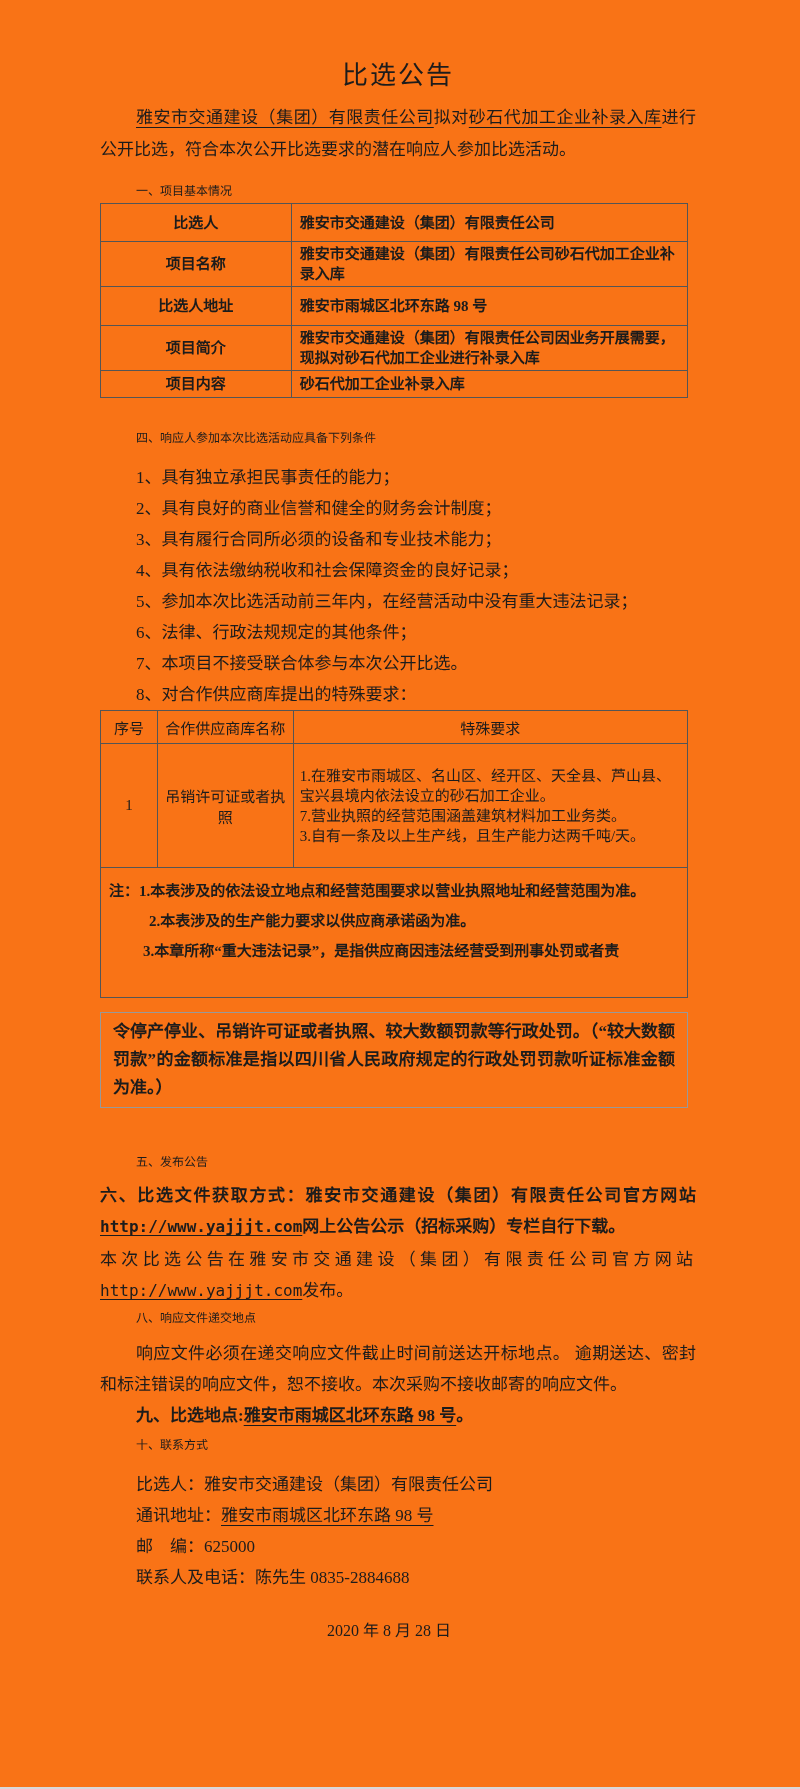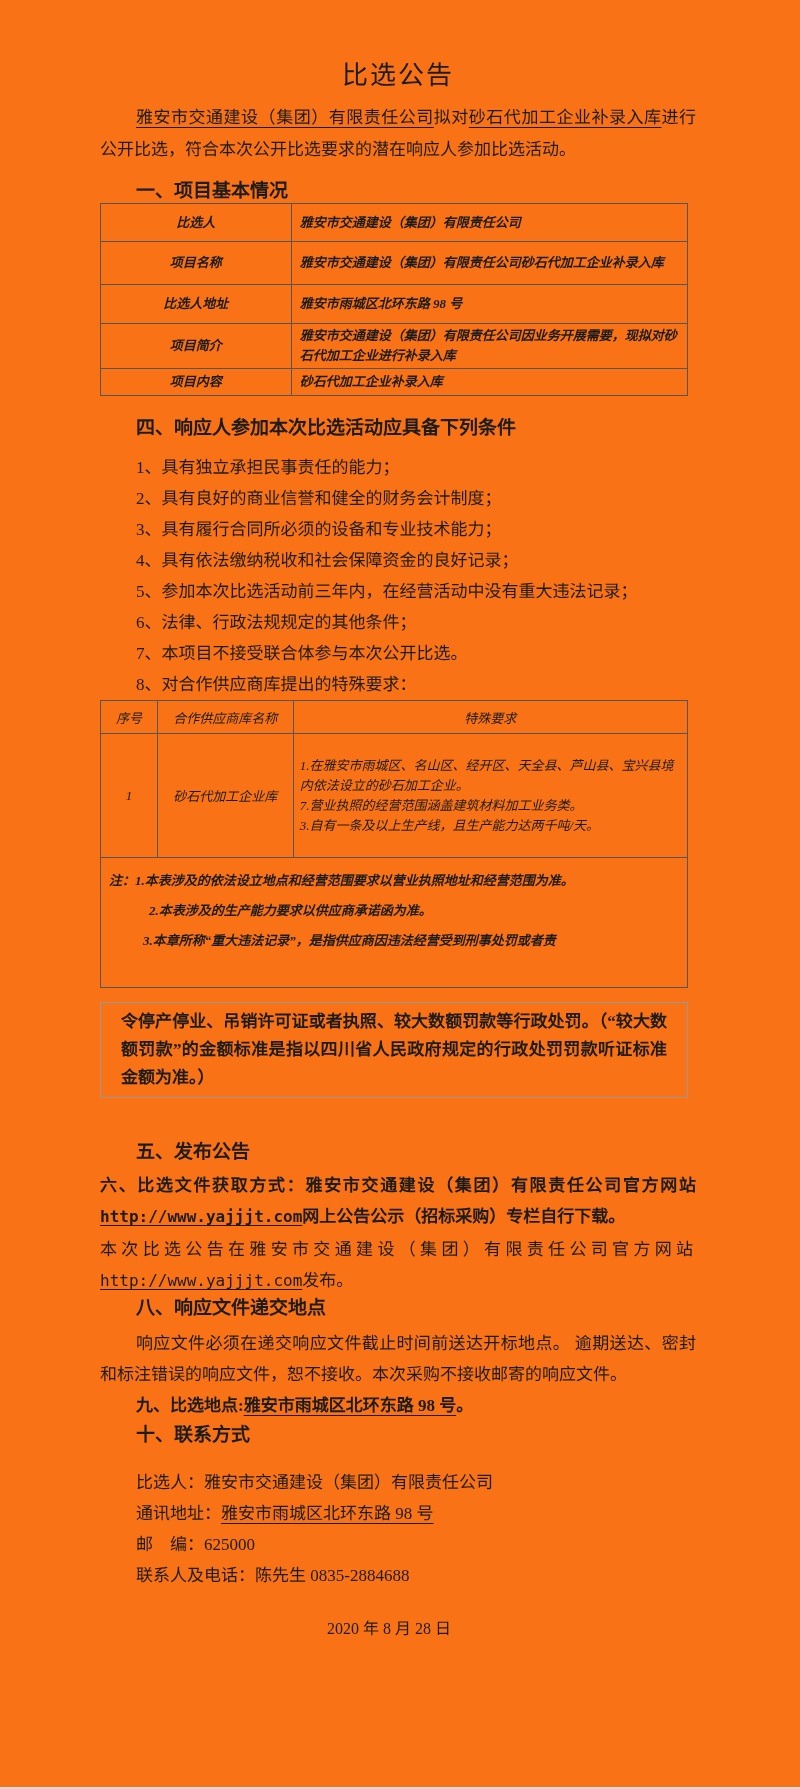--- a/index.html
+++ b/index.html
@@ -10,29 +10,29 @@
     font-family:"Liberation Serif","DejaVu Serif",serif;
     color:#1c1c1c; overflow:hidden; border-bottom:2px solid #d9d9d9;
   }
   .doc { padding:0 104px 0 100px; }
 
   .title { margin-top:58px; font-size:26px; line-height:36px; font-weight:400; text-align:center; letter-spacing:2px; }
 
   .para { font-size:17px; line-height:31px; text-align:justify; }
   .intro { margin-top:8px; line-height:32px; text-indent:36px; }
 
-  .h-sec { margin-top:0; font-size:19px; font-weight:bold; line-height:24px; padding-left:36px; }
+  .h-sec { margin-top:0; font-size:12px; font-weight:normal; line-height:24px; padding-left:36px; }
   .h1 { margin-top:13px; }
-  .h4 { margin-top:20px; }
+  .h4 { margin-top:28px; }
   .h5 { margin-top:42px; }
   .h10 { margin-top:2px; }
 
   .u { text-decoration:underline; text-underline-offset:4px; text-decoration-thickness:1px; }
 
-  table { border-collapse:collapse; width:588px; font-size:13px;font-style:italic; }
+  table { border-collapse:collapse; width:588px; font-size:15px; }
   .t1 { margin-top:0; }
   .t1 th, .t1 td { border:1px solid #555; line-height:20px; vertical-align:middle; }
   .t1 th { width:191px; font-weight:bold; text-align:center; }
   .t1 td { width:397px; font-weight:bold; text-align:left; padding:2px 8px; }
   .t1 .r1 { height:38px; } .t1 .r2 { height:43px; } .t1 .r3 { height:39px; }
   .t1 .r4 { height:41px; } .t1 .r5 { height:27px; }
 
   .list { margin-top:12px; }
   .list-item { font-size:17px; line-height:31px; padding-left:36px; }
 
@@ -40,34 +40,34 @@
   .t2 th { height:33px; text-align:center; font-weight:400; }
   .t2 .col-no { width:57px; } .t2 .col-name { width:136px; } .t2 .col-req { width:395px; }
   .t2 .cell-no, .t2 .cell-name { text-align:center; }
   .t2 .cell-req { padding:3px 6px; line-height:20px; text-align:left; vertical-align:middle; height:124px; }
   .t2 .notes-cell { padding:8px 8px 6px 8px; font-weight:bold; line-height:30px; height:130px; vertical-align:top; text-align:justify; }
   .t2 .note-2 { text-indent:40px; }
   .t2 .note-3 { text-indent:34px; }
 
   .box2 {
     margin-top:14px; width:588px; border:1px solid #999;
-    padding:5px 20px; font-size:17px; font-weight:bold; line-height:28px; text-align:justify;
+    padding:5px 12px; font-size:17px; font-weight:bold; line-height:28px; text-align:justify;
   }
 
   .p5 { margin-top:2px; }
   .p5 .lead { letter-spacing:0.17em; }
   .p6 { margin-top:6px; font-weight:bold; }
   .p7 { margin-top:2px; }
   .p8 { margin-top:8px; text-indent:36px; }
   .p9 { font-weight:bold; padding-left:36px; }
 
   .url { font-family:"DejaVu Sans Mono","Liberation Mono",monospace; font-size:16px; text-decoration:underline; text-underline-offset:3px; }
   .time { font-family:"Liberation Sans","DejaVu Sans",sans-serif; font-weight:bold; font-size:16px; }
 
-  .contacts { margin-top:20px; }
+  .contacts { margin-top:12px; }
   .contact { font-size:17px; line-height:31px; padding-left:36px; }
 
   .date { margin-top:22px; font-size:16px; line-height:31px; text-align:center; padding-right:18px; }
 </style>
 </head>
 <body>
 
 <div class="page">
   <div class="doc">
 
@@ -117,21 +117,21 @@
 
     <table class="t2">
       <tbody>
           <tr>
         <th class="col-no">序号</th>
         <th class="col-name">合作供应商库名称</th>
         <th class="col-req">特殊要求</th>
       </tr>
       <tr>
         <td class="cell-no">1</td>
-        <td class="cell-name">砂石代加工企业库</td>
+        <td class="cell-name">吊销许可证或者执照</td>
         <td class="cell-req">
           <div>1.在雅安市雨城区、名山区、经开区、天全县、芦山县、宝兴县境内依法设立的砂石加工企业。</div>
           <div>7.营业执照的经营范围涵盖建筑材料加工业务类。</div>
           <div>3.自有一条及以上生产线，且生产能力达两千吨/天。</div>
         </td>
       </tr>
       <tr>
         <td class="notes-cell" colspan="3">
           <p class="note-1">注：1.本表涉及的依法设立地点和经营范围要求以营业执照地址和经营范围为准。</p>
           <p class="note-2">2.本表涉及的生产能力要求以供应商承诺函为准。</p>

